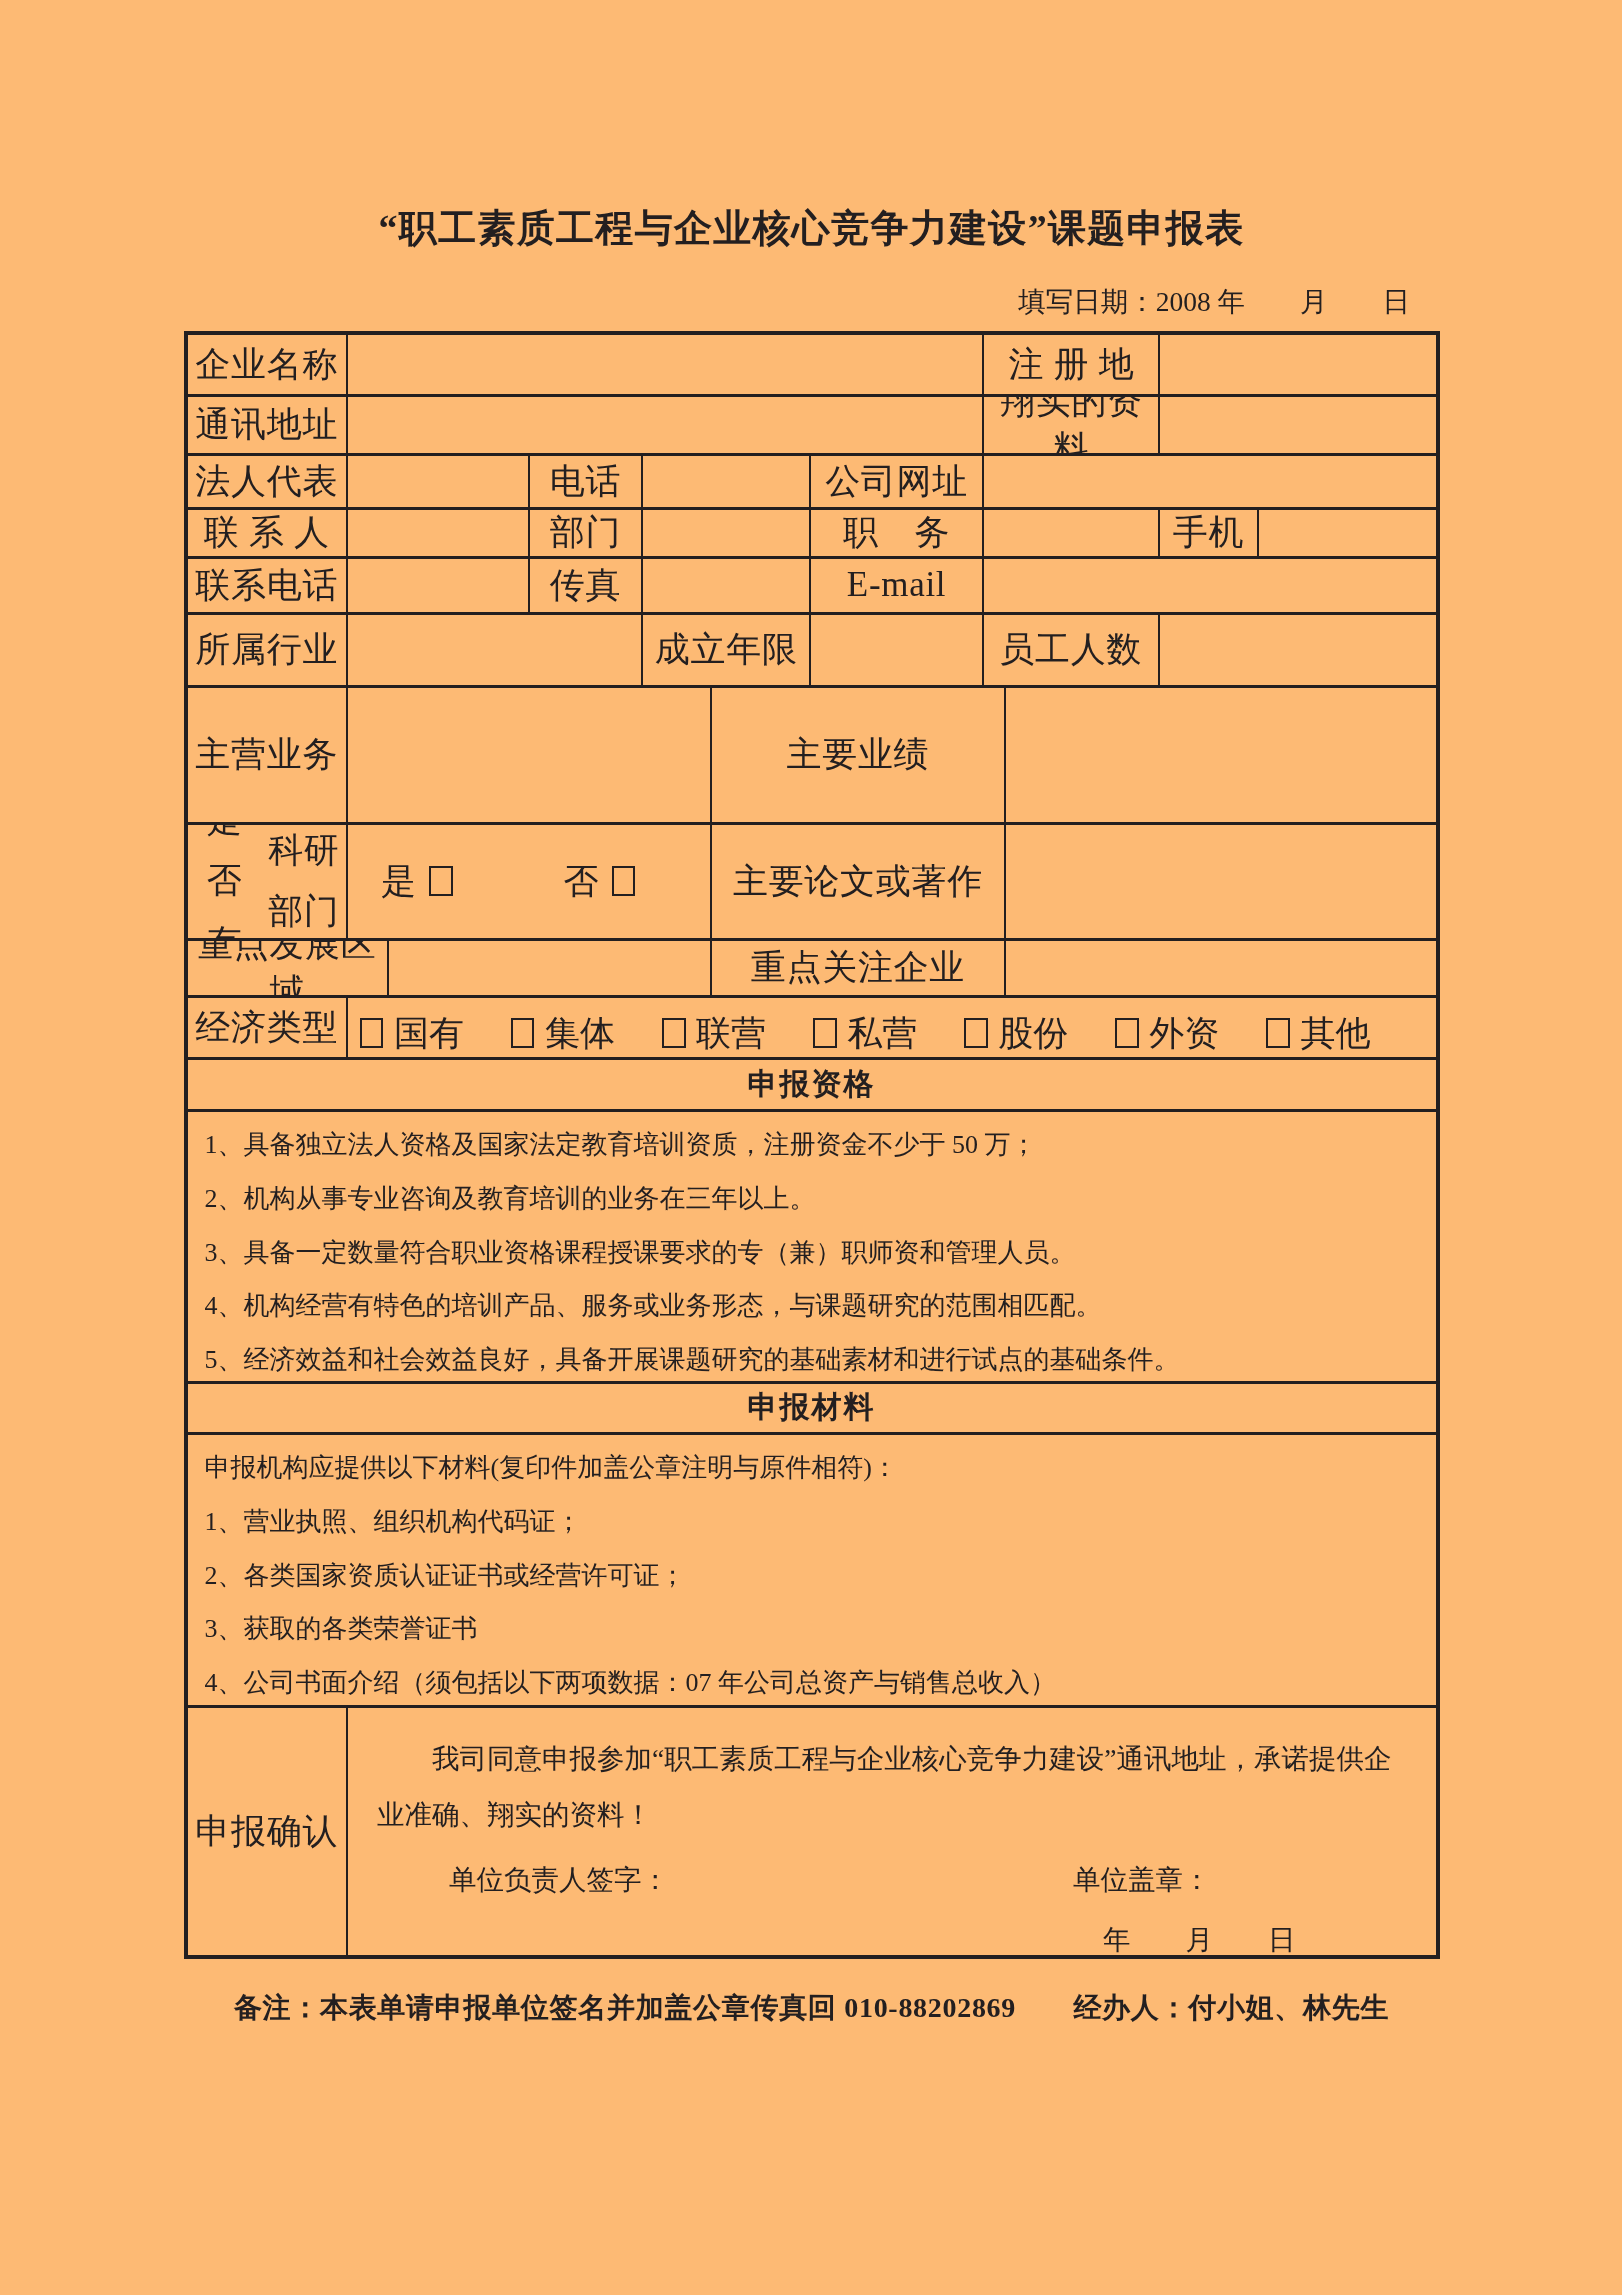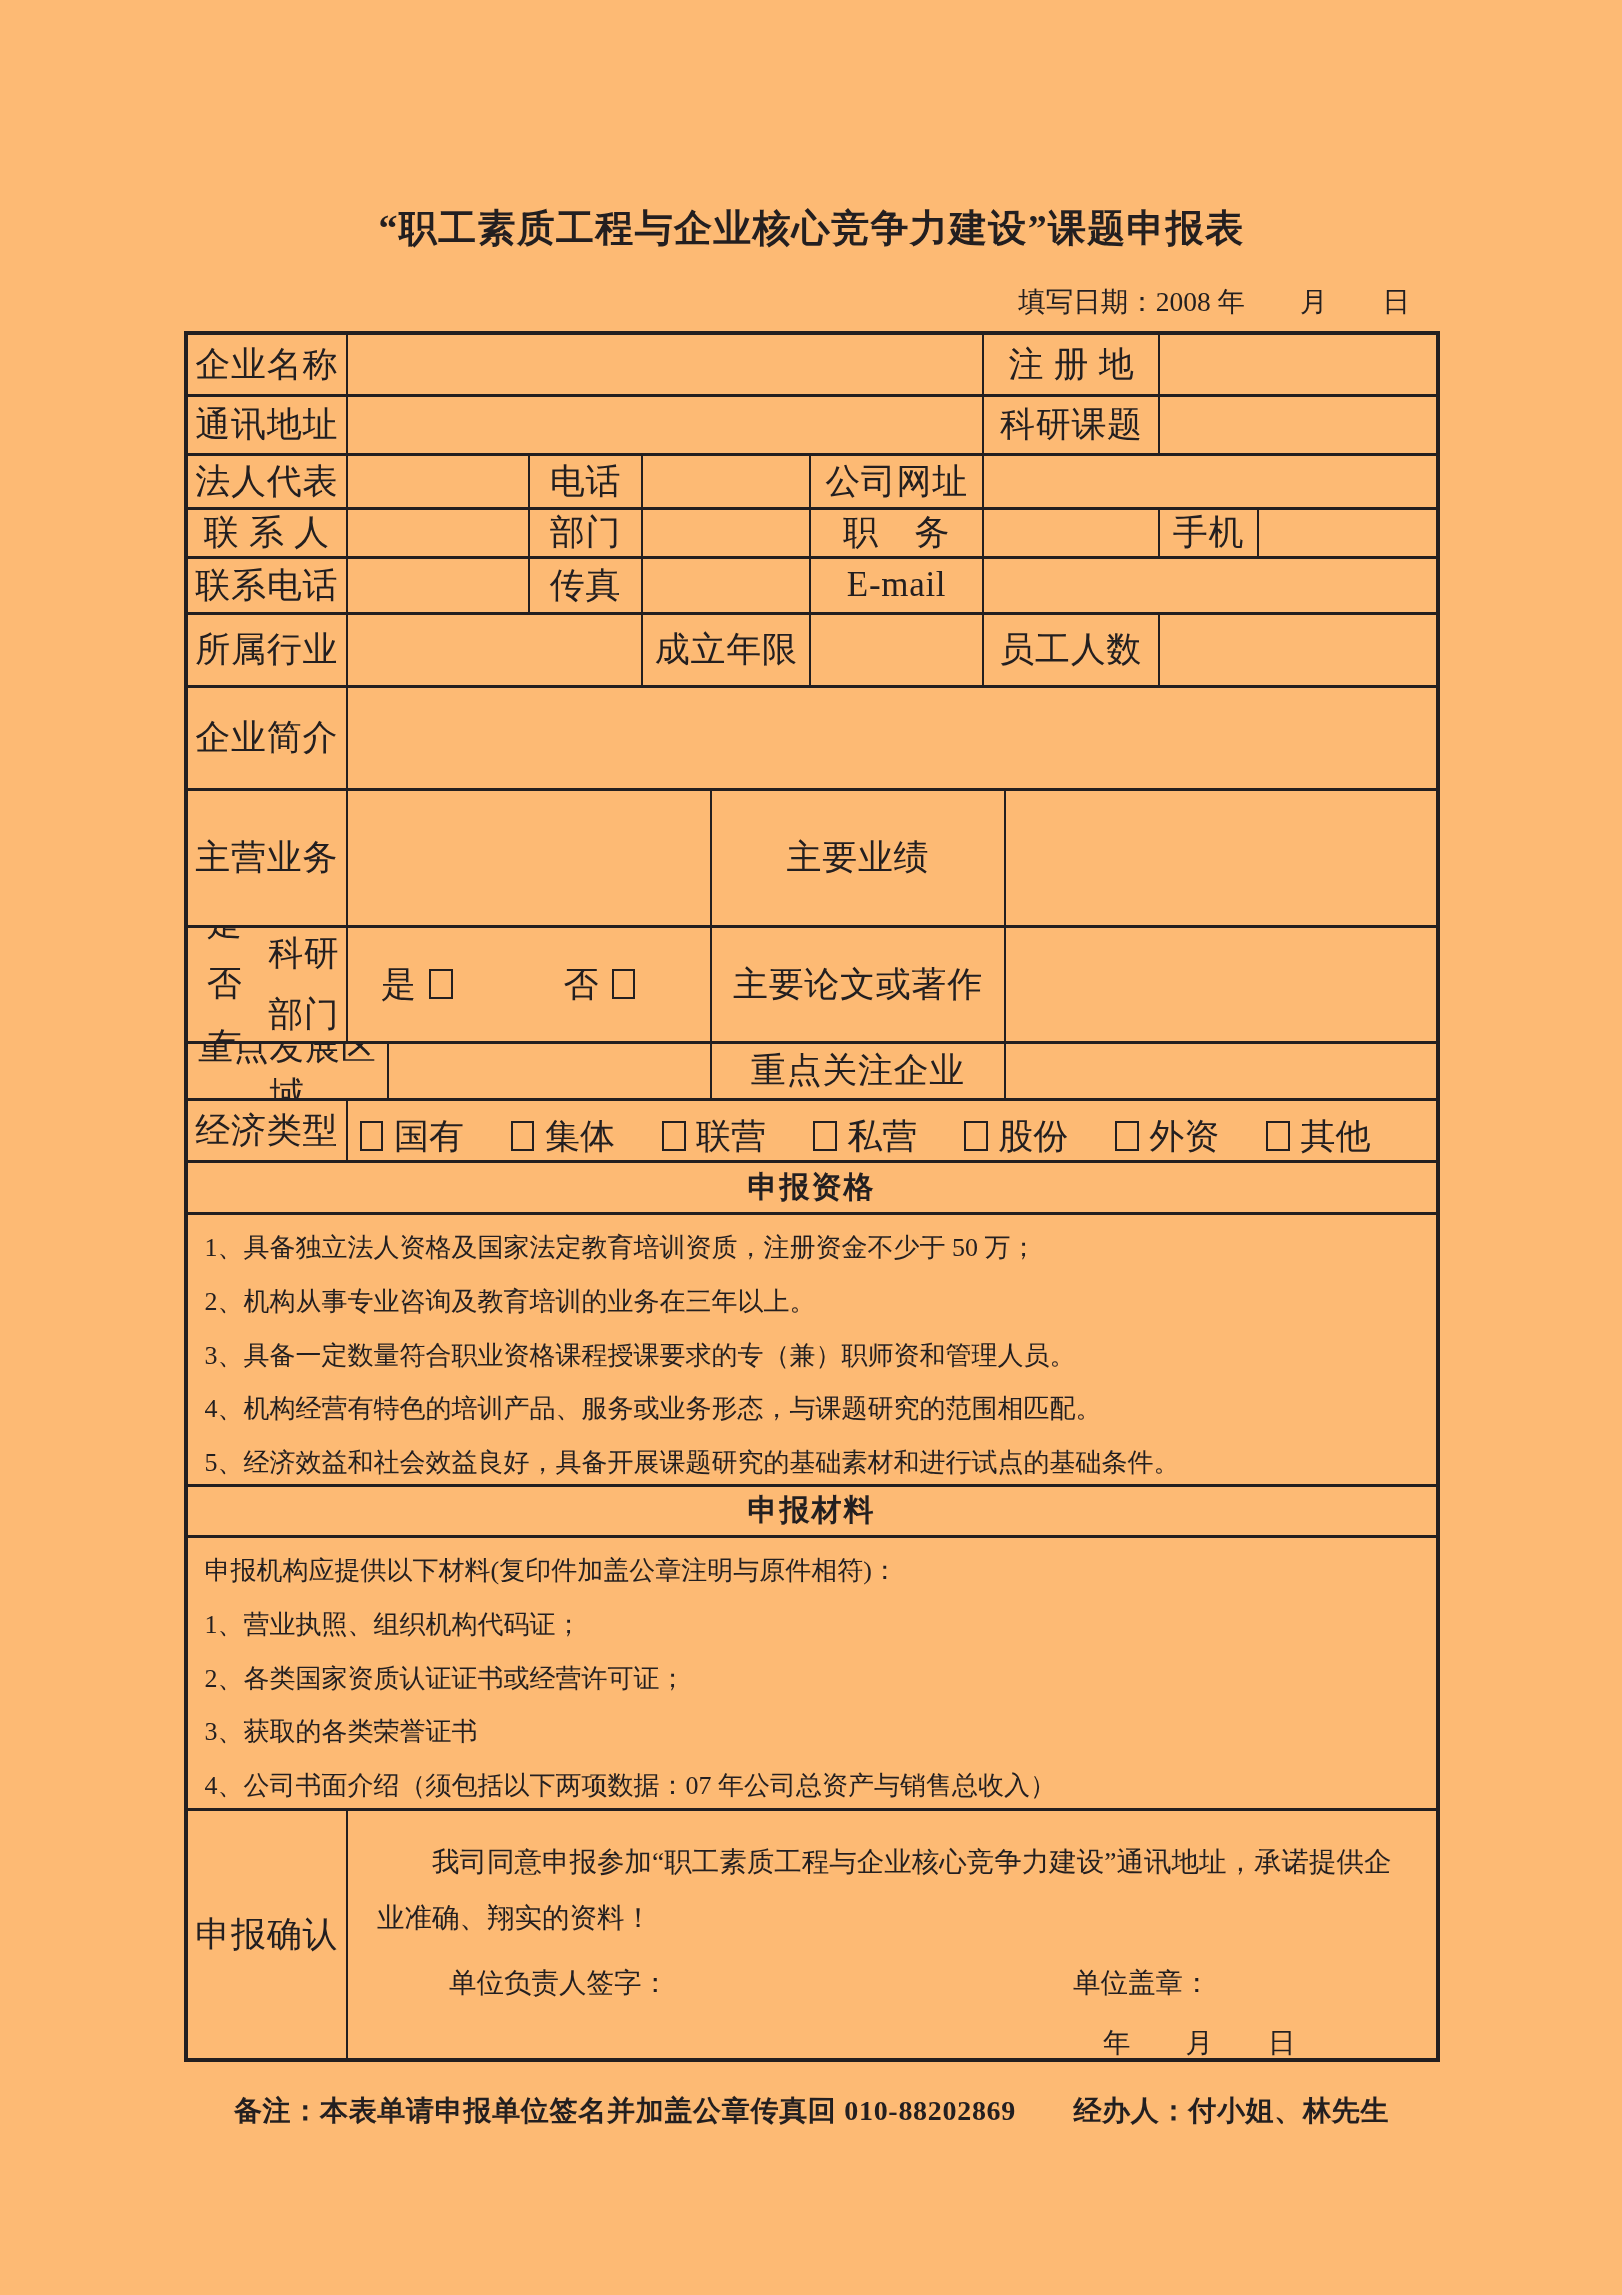--- a/index.html
+++ b/index.html
@@ -92,21 +92,21 @@
         </div>
       <div class="c flex1"></div>
     </div>
 
     <div class="trow" style="height:59px">
       <div class="c lab" style="width:12.86%">
           <span>通讯地址</span>
         </div>
       <div class="c" style="width:51.0%"></div>
       <div class="c lab" style="width:14.1%">
-          <span>科研课题</span>
+          <span>翔实的资料</span>
         </div>
       <div class="c flex1"></div>
     </div>
 
     <div class="trow" style="height:54px">
       <div class="c lab" style="width:12.86%">
           <span>法人代表</span>
         </div>
       <div class="c" style="width:14.59%"></div>
       <div class="c lab" style="width:9.05%">
@@ -161,26 +161,20 @@
       <div class="c lab" style="width:13.5%">
           <span>成立年限</span>
         </div>
       <div class="c" style="width:13.8%"></div>
       <div class="c lab" style="width:14.1%">
           <span>员工人数</span>
         </div>
       <div class="c flex1"></div>
     </div>
 
-    <div class="trow" style="height:103px">
-      <div class="c lab" style="width:12.86%">
-          <span>企业简介</span>
-        </div>
-      <div class="c flex1"></div>
-    </div>
 
     <div class="trow" style="height:137px">
       <div class="c lab" style="width:12.86%">
           <span>主营业务</span>
         </div>
       <div class="c" style="width:29.14%"></div>
       <div class="c lab" style="width:23.6%">
           <span>主要业绩</span>
         </div>
       <div class="c flex1"></div>

